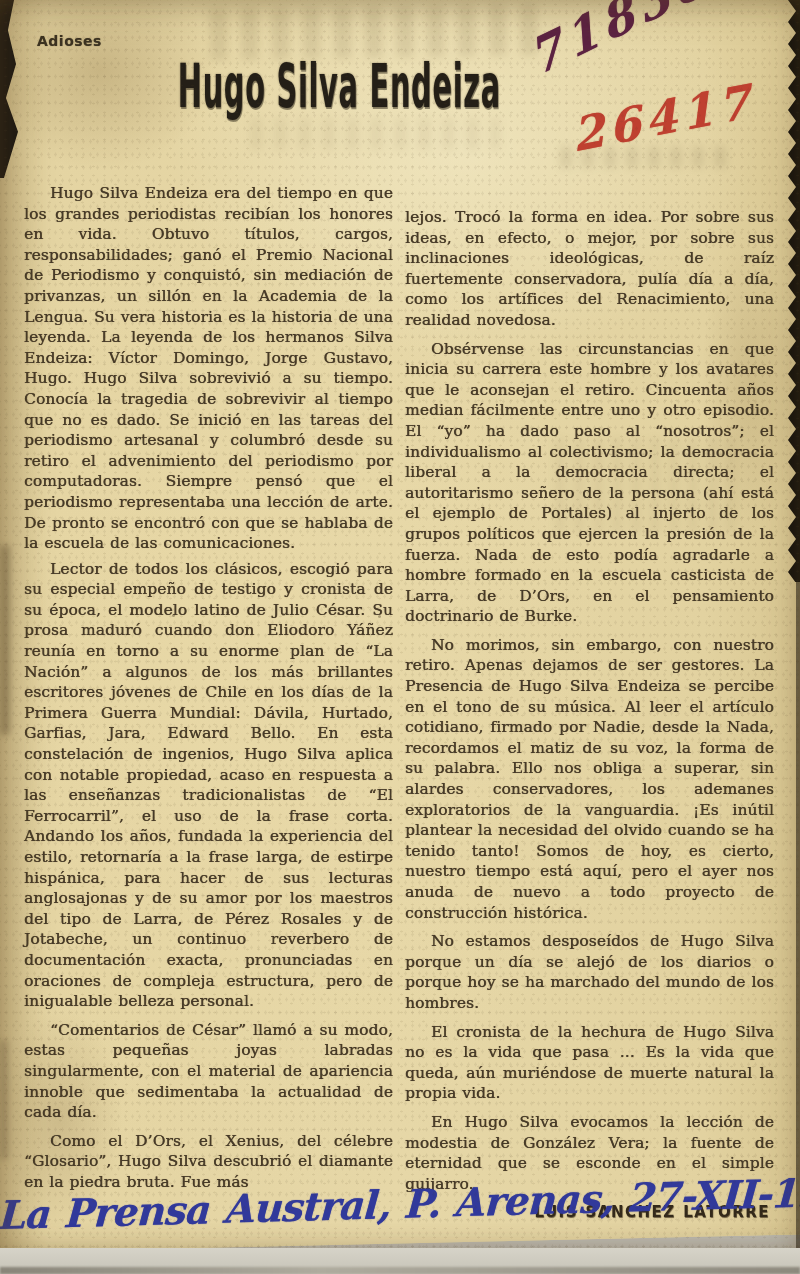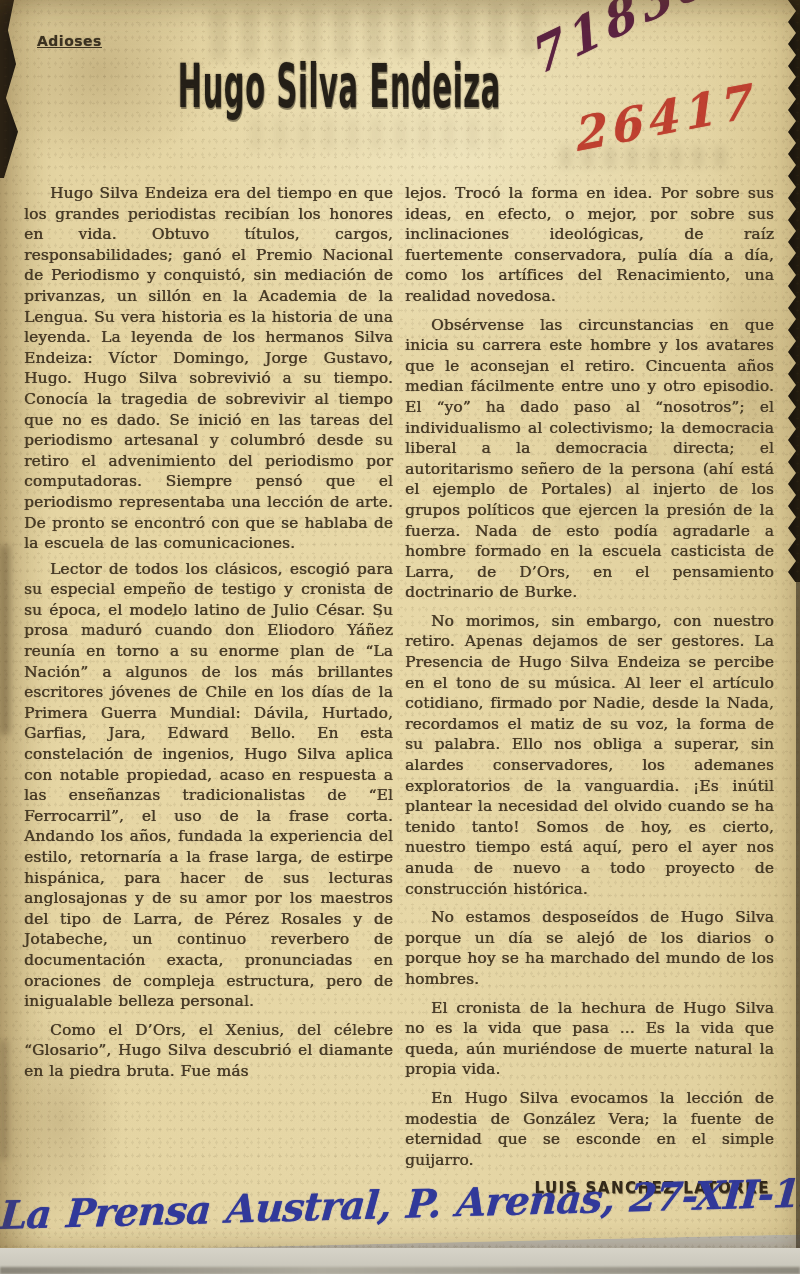--- a/index.html
+++ b/index.html
@@ -71,21 +71,20 @@
     content:"";position:absolute;left:0;bottom:0;width:100%;height:7px;
     background:linear-gradient(90deg,rgba(110,106,94,.7),rgba(150,146,132,.5) 40%,rgba(110,106,94,.65));
     filter:blur(1px);
   }
   
   .section-label{
     position:absolute;left:37px;top:33px;
     font-family:"DejaVu Sans",sans-serif;font-weight:bold;font-size:14px;
     color:#3c3322;letter-spacing:.5px;
     text-shadow:0 0 1px rgba(60,50,30,.6);
-    text-decoration:underline;
   }
   .headline{
     position:absolute;left:115px;top:46px;width:520px;height:80px;
     text-align:left;line-height:80px;margin:0;white-space:nowrap;
   }
   .headline span{
     display:inline-block;
     font-family:"DejaVu Sans",sans-serif;font-weight:900;font-size:40px;
     color:#241f17;letter-spacing:1px;
     transform:scale(.72,1.52);
@@ -97,21 +96,21 @@
   }
   .col{
     width:369px;text-align:justify;
     font-size:15.4px;line-height:20.6px;
     letter-spacing:.15px;word-spacing:.8px;
     color:#463a28;
     text-shadow:.4px .4px .6px rgba(70,55,32,.75),0 0 1px rgba(70,55,32,.35);
     hyphens:auto;-webkit-hyphens:auto;
   }
   .col p{margin:0 0 8px;text-indent:26px;}
-  .col p.no-indent{text-indent:0;}
+  .col p.no-indent{text-indent:0;margin-top:24px;}
   .col p.gap-after{margin-bottom:5px;}
   .byline{
     margin-top:8px;text-align:right;padding-right:4px;
     font-family:"DejaVu Sans",sans-serif;font-weight:bold;
     font-size:15px;letter-spacing:1.5px;color:#33291a;
     text-shadow:.5px .5px .8px rgba(60,45,25,.7);
   }
   .specks{position:absolute;left:130px;top:612px;width:240px;height:8px;}
   .specks::before{
     content:"";position:absolute;width:3px;height:3px;border-radius:50%;
@@ -163,20 +162,21 @@
 
   <h1 class="headline"><span>Hugo Silva Endeiza</span></h1>
 
   <div class="handnum handnum-purple">718382</div>
   <div class="handnum handnum-red">26417</div>
 
   <div class="article-body">
     <div class="col">
       <p class="gap-after">Hugo Silva Endeiza era del tiempo en que los grandes periodistas recibían los honores en vida. Obtuvo títulos, cargos, responsabilidades; ganó el Premio Nacional de Periodismo y conquistó, sin mediación de privanzas, un sillón en la Academia de la Lengua. Su vera historia es la historia de una leyenda. La leyenda de los hermanos Silva Endeiza: Víctor Domingo, Jorge Gustavo, Hugo. Hugo Silva sobrevivió a su tiempo. Conocía la tragedia de sobrevivir al tiempo que no es dado. Se inició en las tareas del periodismo artesanal y columbró desde su retiro el advenimiento del periodismo por computadoras. Siempre pensó que el periodismo representaba una lección de arte. De pronto se encontró con que se hablaba de la escuela de las comunicaciones.</p>
       <p>Lector de todos los clásicos, escogió para su especial empeño de testigo y cronista de su época, el modelo latino de Julio César. Su prosa maduró cuando don Eliodoro Yáñez reunía en torno a su enorme plan de “La Nación” a algunos de los más brillantes escritores jóvenes de Chile en los días de la Primera Guerra Mundial: Dávila, Hurtado, Garfias, Jara, Edward Bello. En esta constelación de ingenios, Hugo Silva aplica con notable propiedad, acaso en respuesta a las enseñanzas tradicionalistas de “El Ferrocarril”, el uso de la frase corta. Andando los años, fundada la experiencia del estilo, retornaría a la frase larga, de estirpe hispánica, para hacer de sus lecturas anglosajonas y de su amor por los maestros del tipo de Larra, de Pérez Rosales y de Jotabeche, un continuo reverbero de documentación exacta, pronunciadas en oraciones de compleja estructura, pero de inigualable belleza personal.</p>
+      <p>“Comentarios de César” llamó a su modo, estas pequeñas joyas labradas singularmente, con el material de apariencia innoble que sedimentaba la actualidad de cada día.</p>
       <p>Como el D’Ors, el Xenius, del célebre “Glosario”, Hugo Silva descubrió el diamante en la piedra bruta. Fue más</p>
     </div>
     <div class="col">
       <p class="no-indent">lejos. Trocó la forma en idea. Por sobre sus ideas, en efecto, o mejor, por sobre sus inclinaciones ideológicas, de raíz fuertemente conservadora, pulía día a día, como los artífices del Renacimiento, una realidad novedosa.</p>
       <p>Obsérvense las circunstancias en que inicia su carrera este hombre y los avatares que le aconsejan el retiro. Cincuenta años median fácilmente entre uno y otro episodio. El “yo” ha dado paso al “nosotros”; el individualismo al colectivismo; la democracia liberal a la democracia directa; el autoritarismo señero de la persona (ahí está el ejemplo de Portales) al injerto de los grupos políticos que ejercen la presión de la fuerza. Nada de esto podía agradarle a hombre formado en la escuela casticista de Larra, de D’Ors, en el pensamiento doctrinario de Burke.</p>
       <p>No morimos, sin embargo, con nuestro retiro. Apenas dejamos de ser gestores. La Presencia de Hugo Silva Endeiza se percibe en el tono de su música. Al leer el artículo cotidiano, firmado por Nadie, desde la Nada, recordamos el matiz de su voz, la forma de su palabra. Ello nos obliga a superar, sin alardes conservadores, los ademanes exploratorios de la vanguardia. ¡Es inútil plantear la necesidad del olvido cuando se ha tenido tanto! Somos de hoy, es cierto, nuestro tiempo está aquí, pero el ayer nos anuda de nuevo a todo proyecto de construcción histórica.</p>
       <p>No estamos desposeídos de Hugo Silva porque un día se alejó de los diarios o porque hoy se ha marchado del mundo de los hombres.</p>
       <p>El cronista de la hechura de Hugo Silva no es la vida que pasa ... Es la vida que queda, aún muriéndose de muerte natural la propia vida.</p>
       <p>En Hugo Silva evocamos la lección de modestia de González Vera; la fuente de eternidad que se esconde en el simple guijarro.</p>
       <div class="byline">LUIS SANCHEZ LATORRE</div>

